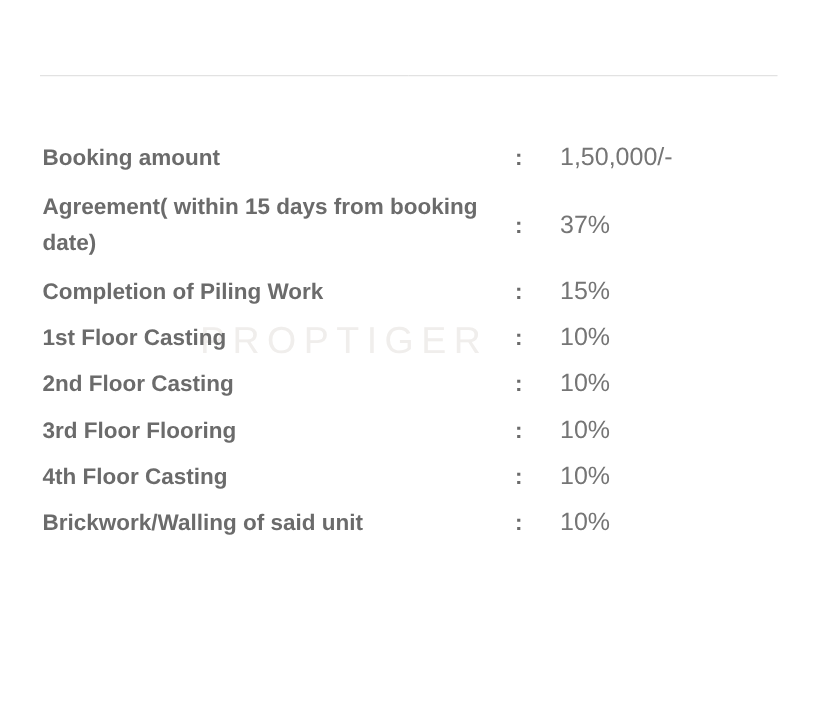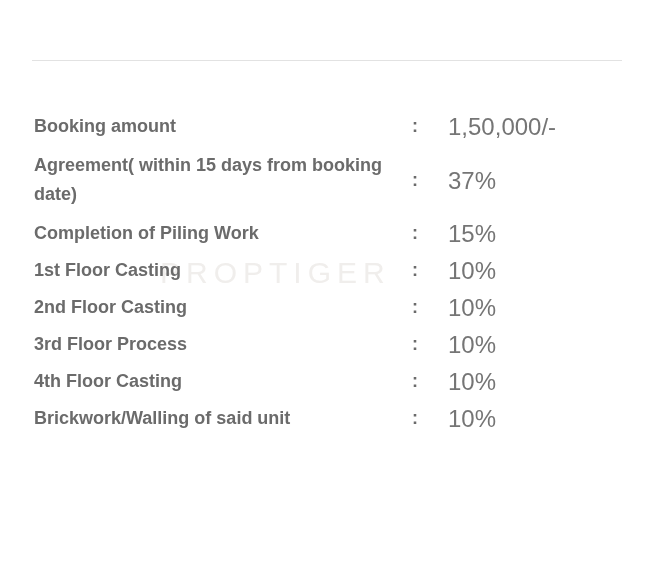--- a/index.html
+++ b/index.html
@@ -82,21 +82,21 @@
     padding-right: 6px;
   }
   .col-sep {
     width: 36px;
     font-size: 18px;
     color: #6b6b6b;
     font-weight: bold;
     text-align: left;
   }
   .col-value {
-    font-size: 24px;
+    font-size: 20px;
     color: #757575;
     text-align: left;
     line-height: 37px;
     white-space: nowrap;
   }
   .row-tall .col-label {
     line-height: 29px;
     padding-top: 6px;
     padding-bottom: 6px;
   }
@@ -134,21 +134,21 @@
         <td class="col-label">1st Floor Casting</td>
         <td class="col-sep">:</td>
         <td class="col-value">10%</td>
       </tr>
       <tr>
         <td class="col-label">2nd Floor Casting</td>
         <td class="col-sep">:</td>
         <td class="col-value">10%</td>
       </tr>
       <tr>
-        <td class="col-label">3rd Floor Process</td>
+        <td class="col-label">3rd Floor Flooring</td>
         <td class="col-sep">:</td>
         <td class="col-value">10%</td>
       </tr>
       <tr>
         <td class="col-label">4th Floor Casting</td>
         <td class="col-sep">:</td>
         <td class="col-value">10%</td>
       </tr>
       <tr>
         <td class="col-label">Brickwork/Walling of said unit</td>

